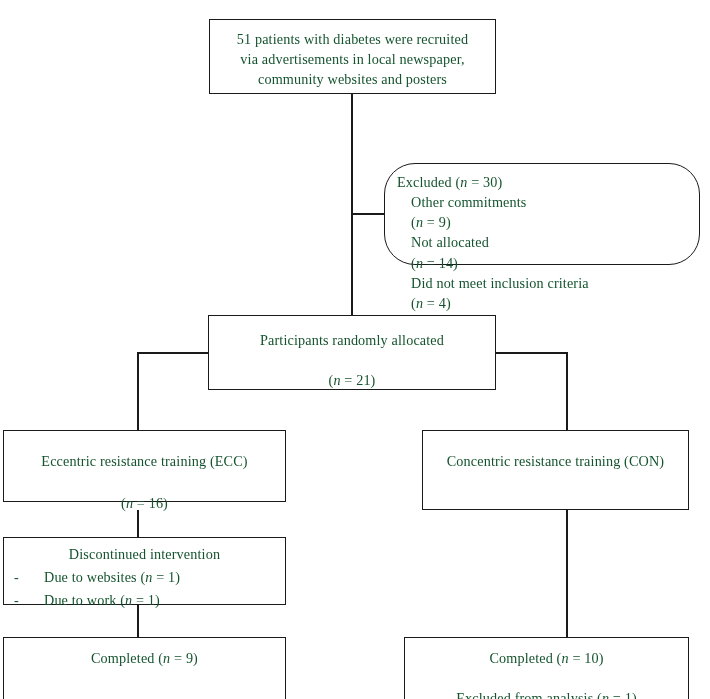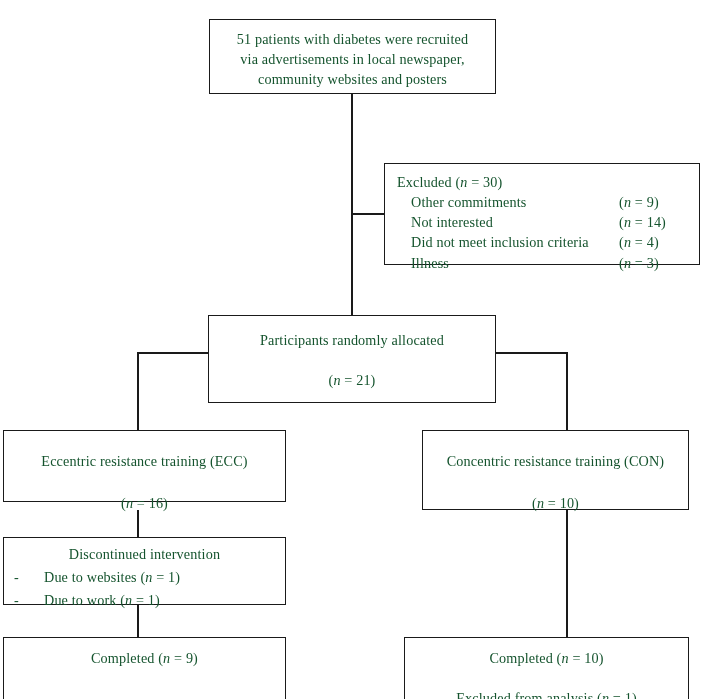--- a/index.html
+++ b/index.html
@@ -47,20 +47,21 @@
   #box-recruit .inner div { text-align: center; }
 
   
   #box-excluded .inner {
     padding: 8px 0 0 12px;
   }
   .excl-head { margin-bottom: 0px; }
   .excl-row {
     display: flex;
     padding-left: 14px;
+    flex-direction: column;
   }
   .excl-row .lbl { width: 208px; white-space: nowrap; }
   .excl-row .val { white-space: nowrap; }
 
   
   #box-alloc .inner { padding-top: 14px; }
   #box-alloc .l2 { margin-top: 20px; }
 
   
   .grpbox .inner { padding-top: 20px; }
@@ -102,64 +103,63 @@
   <div class="line vline" style="left:566px; top:494px; height:128px;"></div>
 
   <div class="box" id="box-recruit" style="left:209px; top:3px; width:287px; height:75px;">
     <div class="inner txt">
       <div>51 patients with diabetes were recruited</div>
       <div>via advertisements in local newspaper,</div>
       <div>community websites and posters</div>
     </div>
   </div>
 
-  <div class="box" id="box-excluded" style="left:384px; top:147px; width:316px; height:102px;">
+  <div class="box" id="box-excluded" style="left:384px; top:147px; width:316px; height:102px;border-radius:31px;">
     <div class="inner txt">
       <div class="excl-head"><span>Excluded (</span><span class="ital">n</span><span> = 30)</span></div>
 
       <div class="excl-row">
         <span class="lbl">Other commitments</span>
         <span class="val"><span>(</span><span class="ital">n</span><span> = 9)</span></span>
       </div>
 
       <div class="excl-row">
-        <span class="lbl">Not interested</span>
+        <span class="lbl">Not allocated</span>
         <span class="val"><span>(</span><span class="ital">n</span><span> = 14)</span></span>
       </div>
 
       <div class="excl-row">
         <span class="lbl">Did not meet inclusion criteria</span>
         <span class="val"><span>(</span><span class="ital">n</span><span> = 4)</span></span>
       </div>
 
       <div class="excl-row">
         <span class="lbl">Illness</span>
         <span class="val"><span>(</span><span class="ital">n</span><span> = 3)</span></span>
       </div>
     </div>
   </div>
 
-  <div class="box" id="box-alloc" style="left:208px; top:299px; width:288px; height:88px;">
+  <div class="box" id="box-alloc" style="left:208px; top:299px; width:288px; height:75px;">
     <div class="inner txt center">
       <div>Participants randomly allocated</div>
       <div class="l2"><span>(</span><span class="ital">n</span><span> = 21)</span></div>
     </div>
   </div>
 
   <div class="box grpbox" id="box-ecc" style="left:3px; top:414px; width:283px; height:72px;">
     <div class="inner txt center">
       <div>Eccentric resistance training (ECC)</div>
       <div class="l2"><span>(</span><span class="ital">n</span><span> = 16)</span></div>
     </div>
   </div>
 
   <div class="box grpbox" id="box-con" style="left:422px; top:414px; width:267px; height:80px;">
     <div class="inner txt center">
       <div>Concentric resistance training (CON)</div>
-      <div class="l2"><span>(</span><span class="ital">n</span><span> = 10)</span></div>
     </div>
   </div>
 
   <div class="box" id="box-discont" style="left:3px; top:521px; width:283px; height:68px;">
     <div class="inner txt">
       <div class="center">Discontinued intervention</div>
       <div class="disc-row">
         <span class="dash">-</span>
         <span><span>Due to websites (</span><span class="ital">n</span><span> = 1)</span></span>
       </div>

